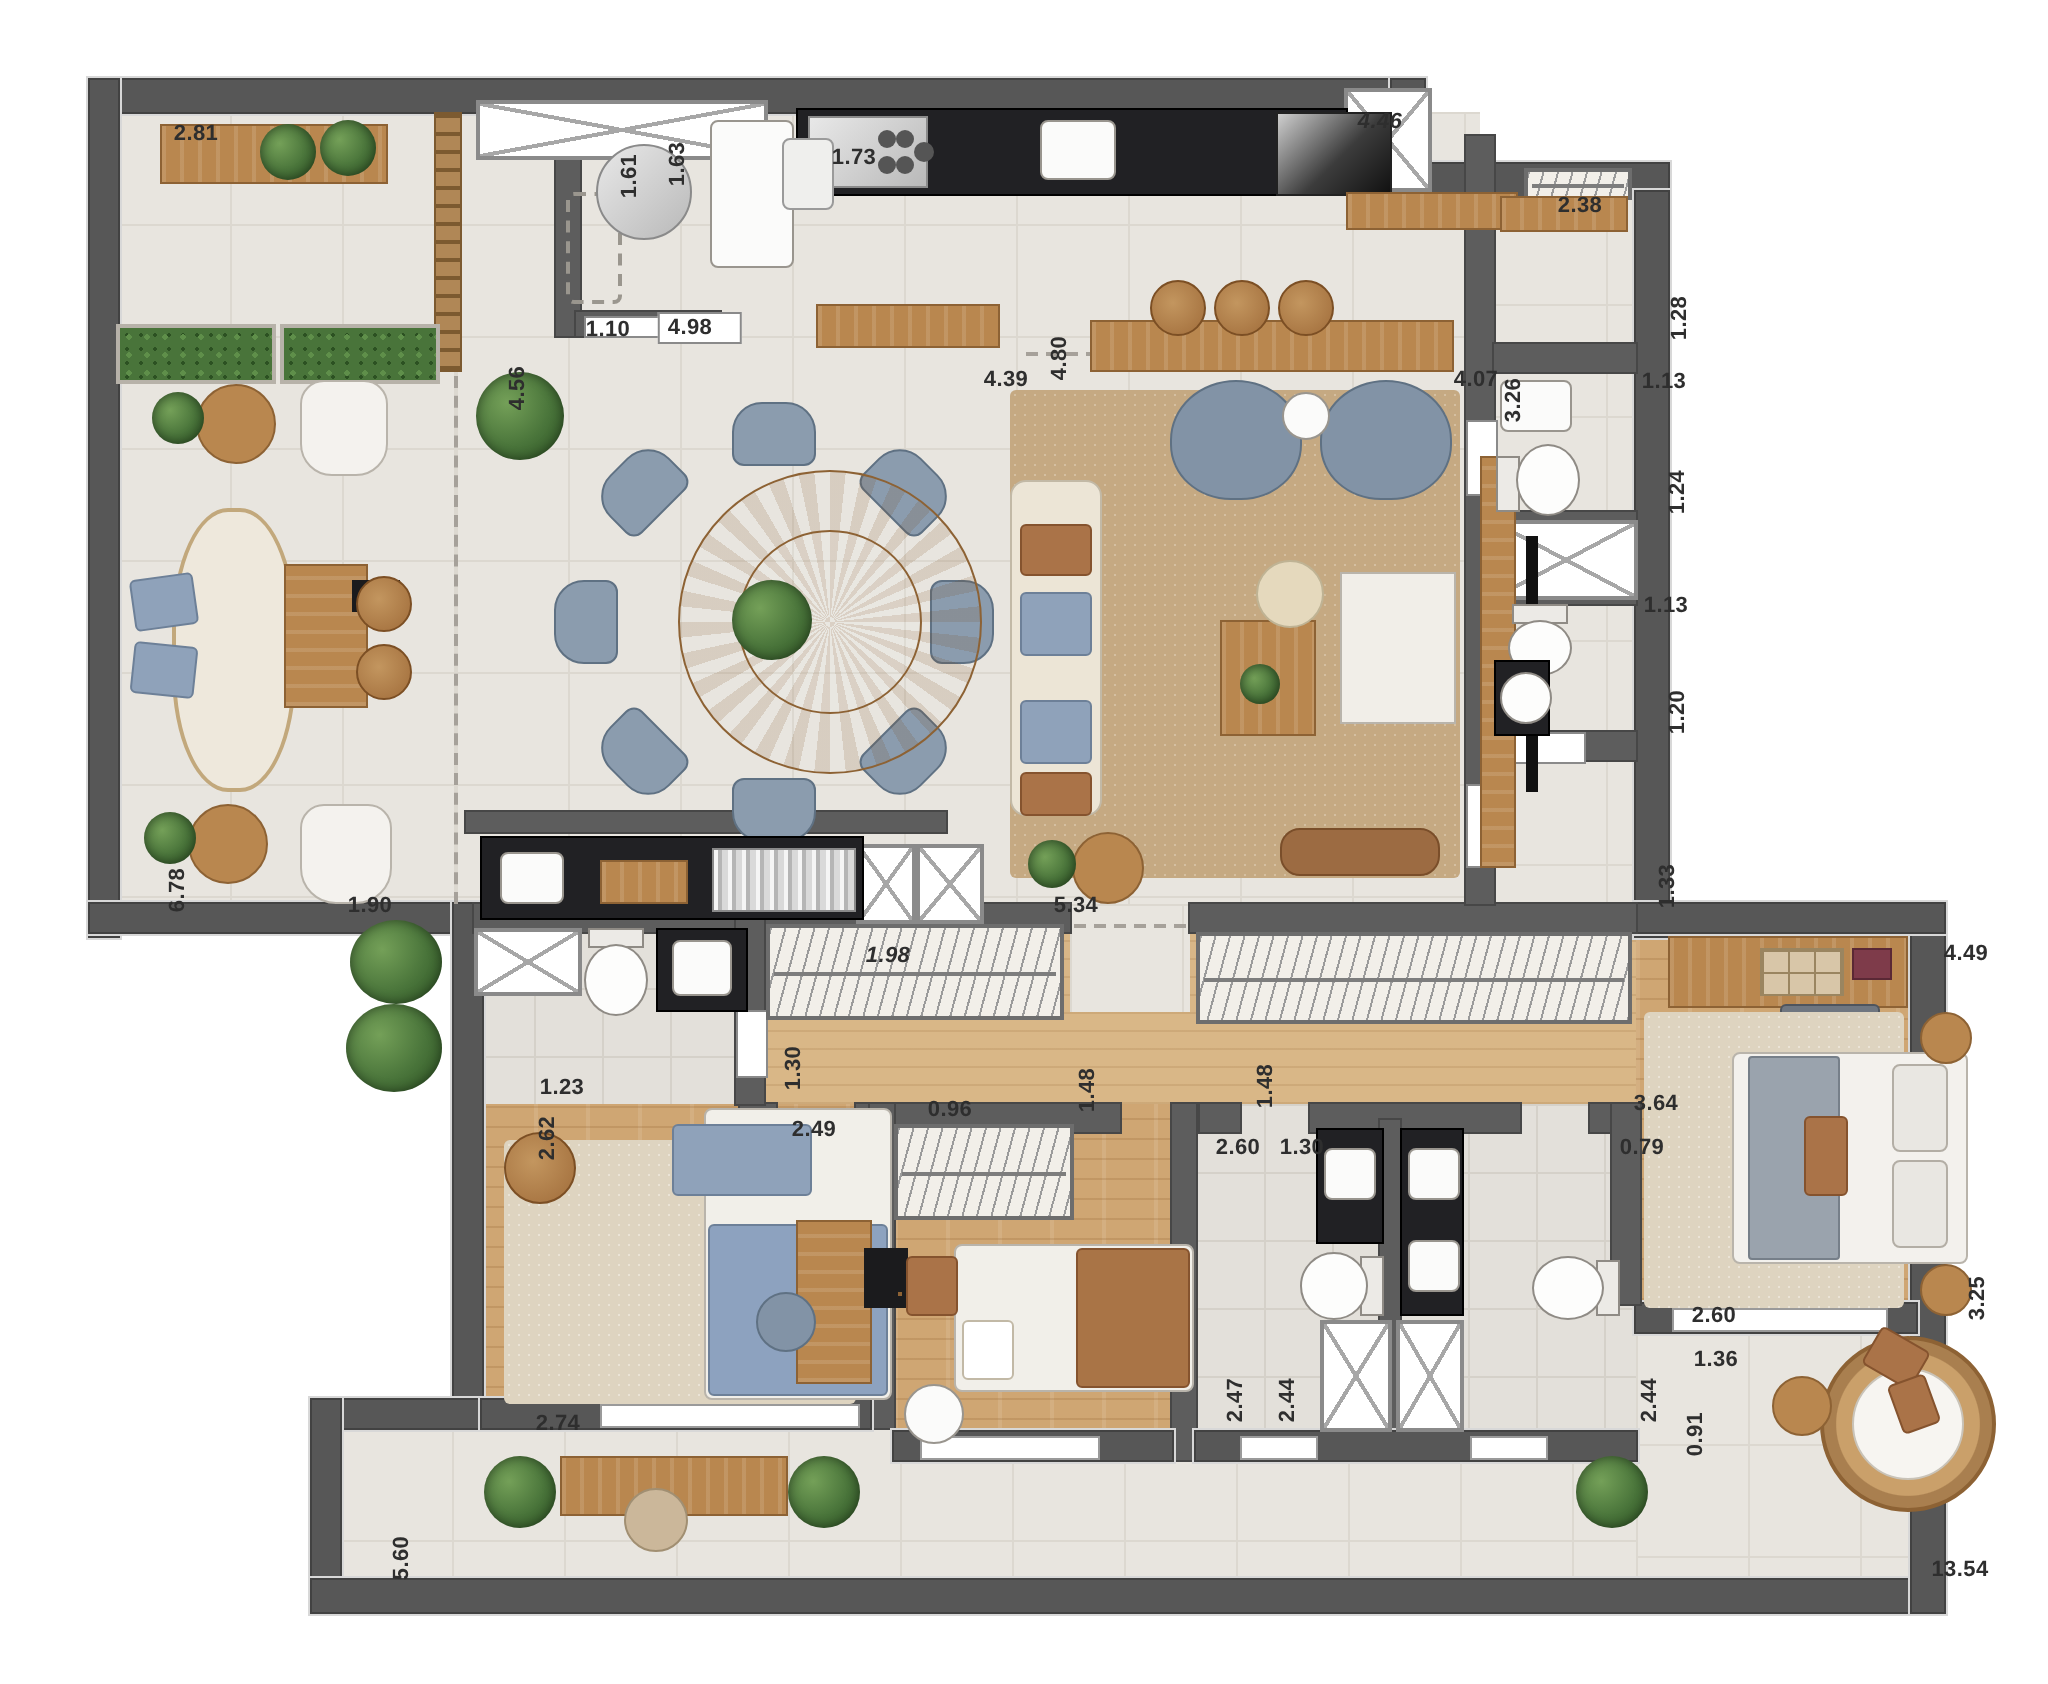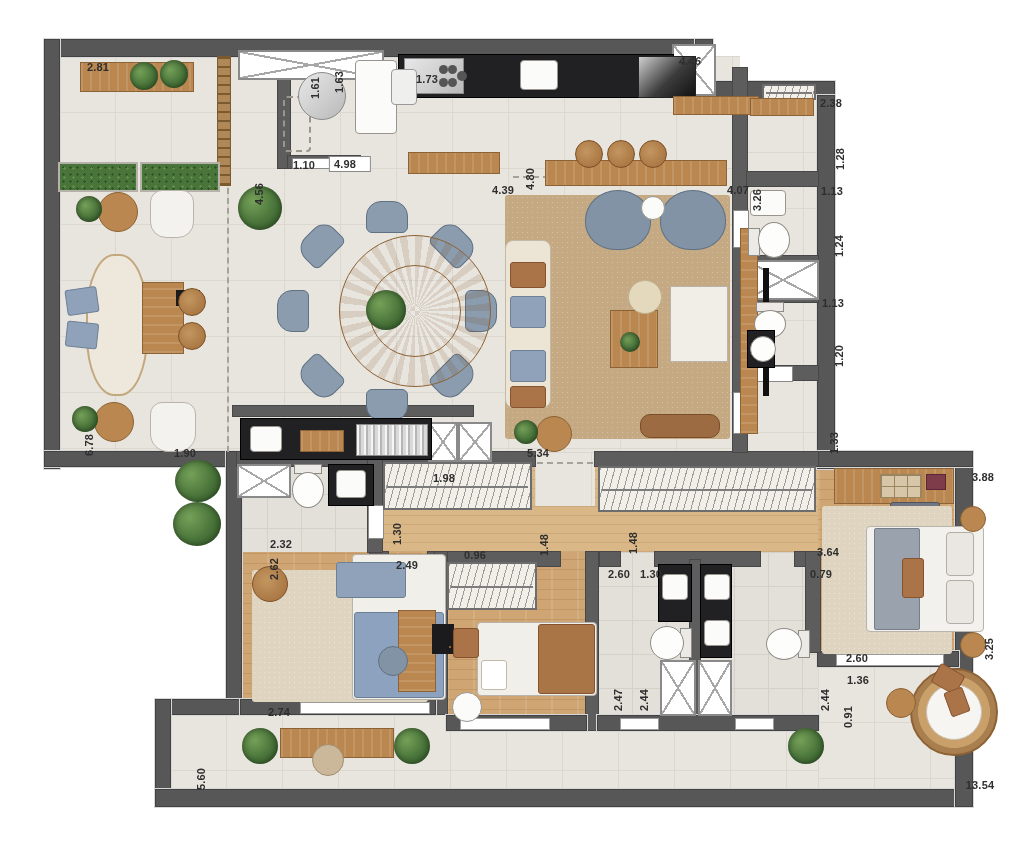--- a/index.html
+++ b/index.html
@@ -305,40 +305,40 @@
   <div class="pill-br" style="left:934px;top:668px;width:26px;height:20px;transform:rotate(30deg)"></div>
   <div class="pill-br" style="left:944px;top:692px;width:24px;height:18px;transform:rotate(70deg)"></div>
   <div class="abs" style="left:858px;top:688px;width:28px;height:28px;border-radius:50%;background:#b9874f;border:1px solid #8d6234"></div>
 
   <div class="abs" style="left:0;top:0;width:1024px;height:842px">
       <span class="label" style="left: 70px; top: 67px; transform: translate(-50%, -50%);">2.81</span>
       <span class="label" style="left: 287px; top: 88px; transform: translate(-50%, -50%) rotate(-90deg);">1.61</span>
       <span class="label" style="left: 311px; top: 82px; transform: translate(-50%, -50%) rotate(-90deg);">1.63</span>
       <span class="label" style="left: 399px; top: 79px; transform: translate(-50%, -50%);">1.73</span>
       <span class="label" style="left: 662px; top: 61px; transform: translate(-50%, -50%); font-style: italic;">4.46</span>
-      <span class="label" style="left: 803px; top: 103px; transform: translate(-50%, -50%);">2.38</span>
+      <span class="label" style="left: 762px; top: 103px; transform: translate(-50%, -50%);">2.38</span>
       <span class="label" style="left: 812px; top: 159px; transform: translate(-50%, -50%) rotate(-90deg);">1.28</span>
       <span class="label" style="left: 804px; top: 191px; transform: translate(-50%, -50%);">1.13</span>
       <span class="label" style="left: 811px; top: 246px; transform: translate(-50%, -50%) rotate(-90deg);">1.24</span>
       <span class="label" style="left: 805px; top: 303px; transform: translate(-50%, -50%);">1.13</span>
       <span class="label" style="left: 811px; top: 356px; transform: translate(-50%, -50%) rotate(-90deg);">1.20</span>
       <span class="label" style="left: 806px; top: 443px; transform: translate(-50%, -50%) rotate(-90deg);">1.33</span>
       <span class="label" style="left: 729px; top: 200px; transform: translate(-50%, -50%) rotate(-90deg);">3.26</span>
       <span class="label" style="left: 710px; top: 190px; transform: translate(-50%, -50%);">4.07</span>
       <span class="label" style="left: 502px; top: 179px; transform: translate(-50%, -50%) rotate(-90deg);">4.80</span>
       <span class="label" style="left: 475px; top: 190px; transform: translate(-50%, -50%);">4.39</span>
       <span class="label" style="left: 231px; top: 194px; transform: translate(-50%, -50%) rotate(-90deg);">4.56</span>
       <span class="label" style="left: 276px; top: 165px; transform: translate(-50%, -50%);">1.10</span>
       <span class="label badge" style="left: 322px; top: 164px; transform: translate(-50%, -50%);">4.98</span>
       <span class="label" style="left: 61px; top: 445px; transform: translate(-50%, -50%) rotate(-90deg);">6.78</span>
       <span class="label" style="left: 157px; top: 453px; transform: translate(-50%, -50%);">1.90</span>
       <span class="label" style="left: 510px; top: 453px; transform: translate(-50%, -50%);">5.34</span>
-      <span class="label" style="left: 416px; top: 478px; transform: translate(-50%, -50%);">1.98</span>
-      <span class="label" style="left: 955px; top: 477px; transform: translate(-50%, -50%);">3.88</span>
-      <span class="label" style="left: 253px; top: 544px; transform: translate(-50%, -50%);">2.32</span>
+      <span class="label" style="left: 416px; top: 478px; transform: translate(-50%, -50%); font-style: italic;">1.98</span>
+      <span class="label" style="left: 955px; top: 477px; transform: translate(-50%, -50%);">4.49</span>
+      <span class="label" style="left: 253px; top: 544px; transform: translate(-50%, -50%);">1.23</span>
       <span class="label" style="left: 369px; top: 534px; transform: translate(-50%, -50%) rotate(-90deg);">1.30</span>
       <span class="label" style="left: 379px; top: 565px; transform: translate(-50%, -50%);">2.49</span>
       <span class="label" style="left: 447px; top: 555px; transform: translate(-50%, -50%);">0.96</span>
       <span class="label" style="left: 516px; top: 545px; transform: translate(-50%, -50%) rotate(-90deg);">1.48</span>
       <span class="label" style="left: 605px; top: 543px; transform: translate(-50%, -50%) rotate(-90deg);">1.48</span>
       <span class="label" style="left: 800px; top: 552px; transform: translate(-50%, -50%);">3.64</span>
       <span class="label" style="left: 246px; top: 569px; transform: translate(-50%, -50%) rotate(-90deg);">2.62</span>
       <span class="label" style="left: 591px; top: 574px; transform: translate(-50%, -50%);">2.60</span>
       <span class="label" style="left: 623px; top: 574px; transform: translate(-50%, -50%);">1.30</span>
       <span class="label" style="left: 793px; top: 574px; transform: translate(-50%, -50%);">0.79</span>

